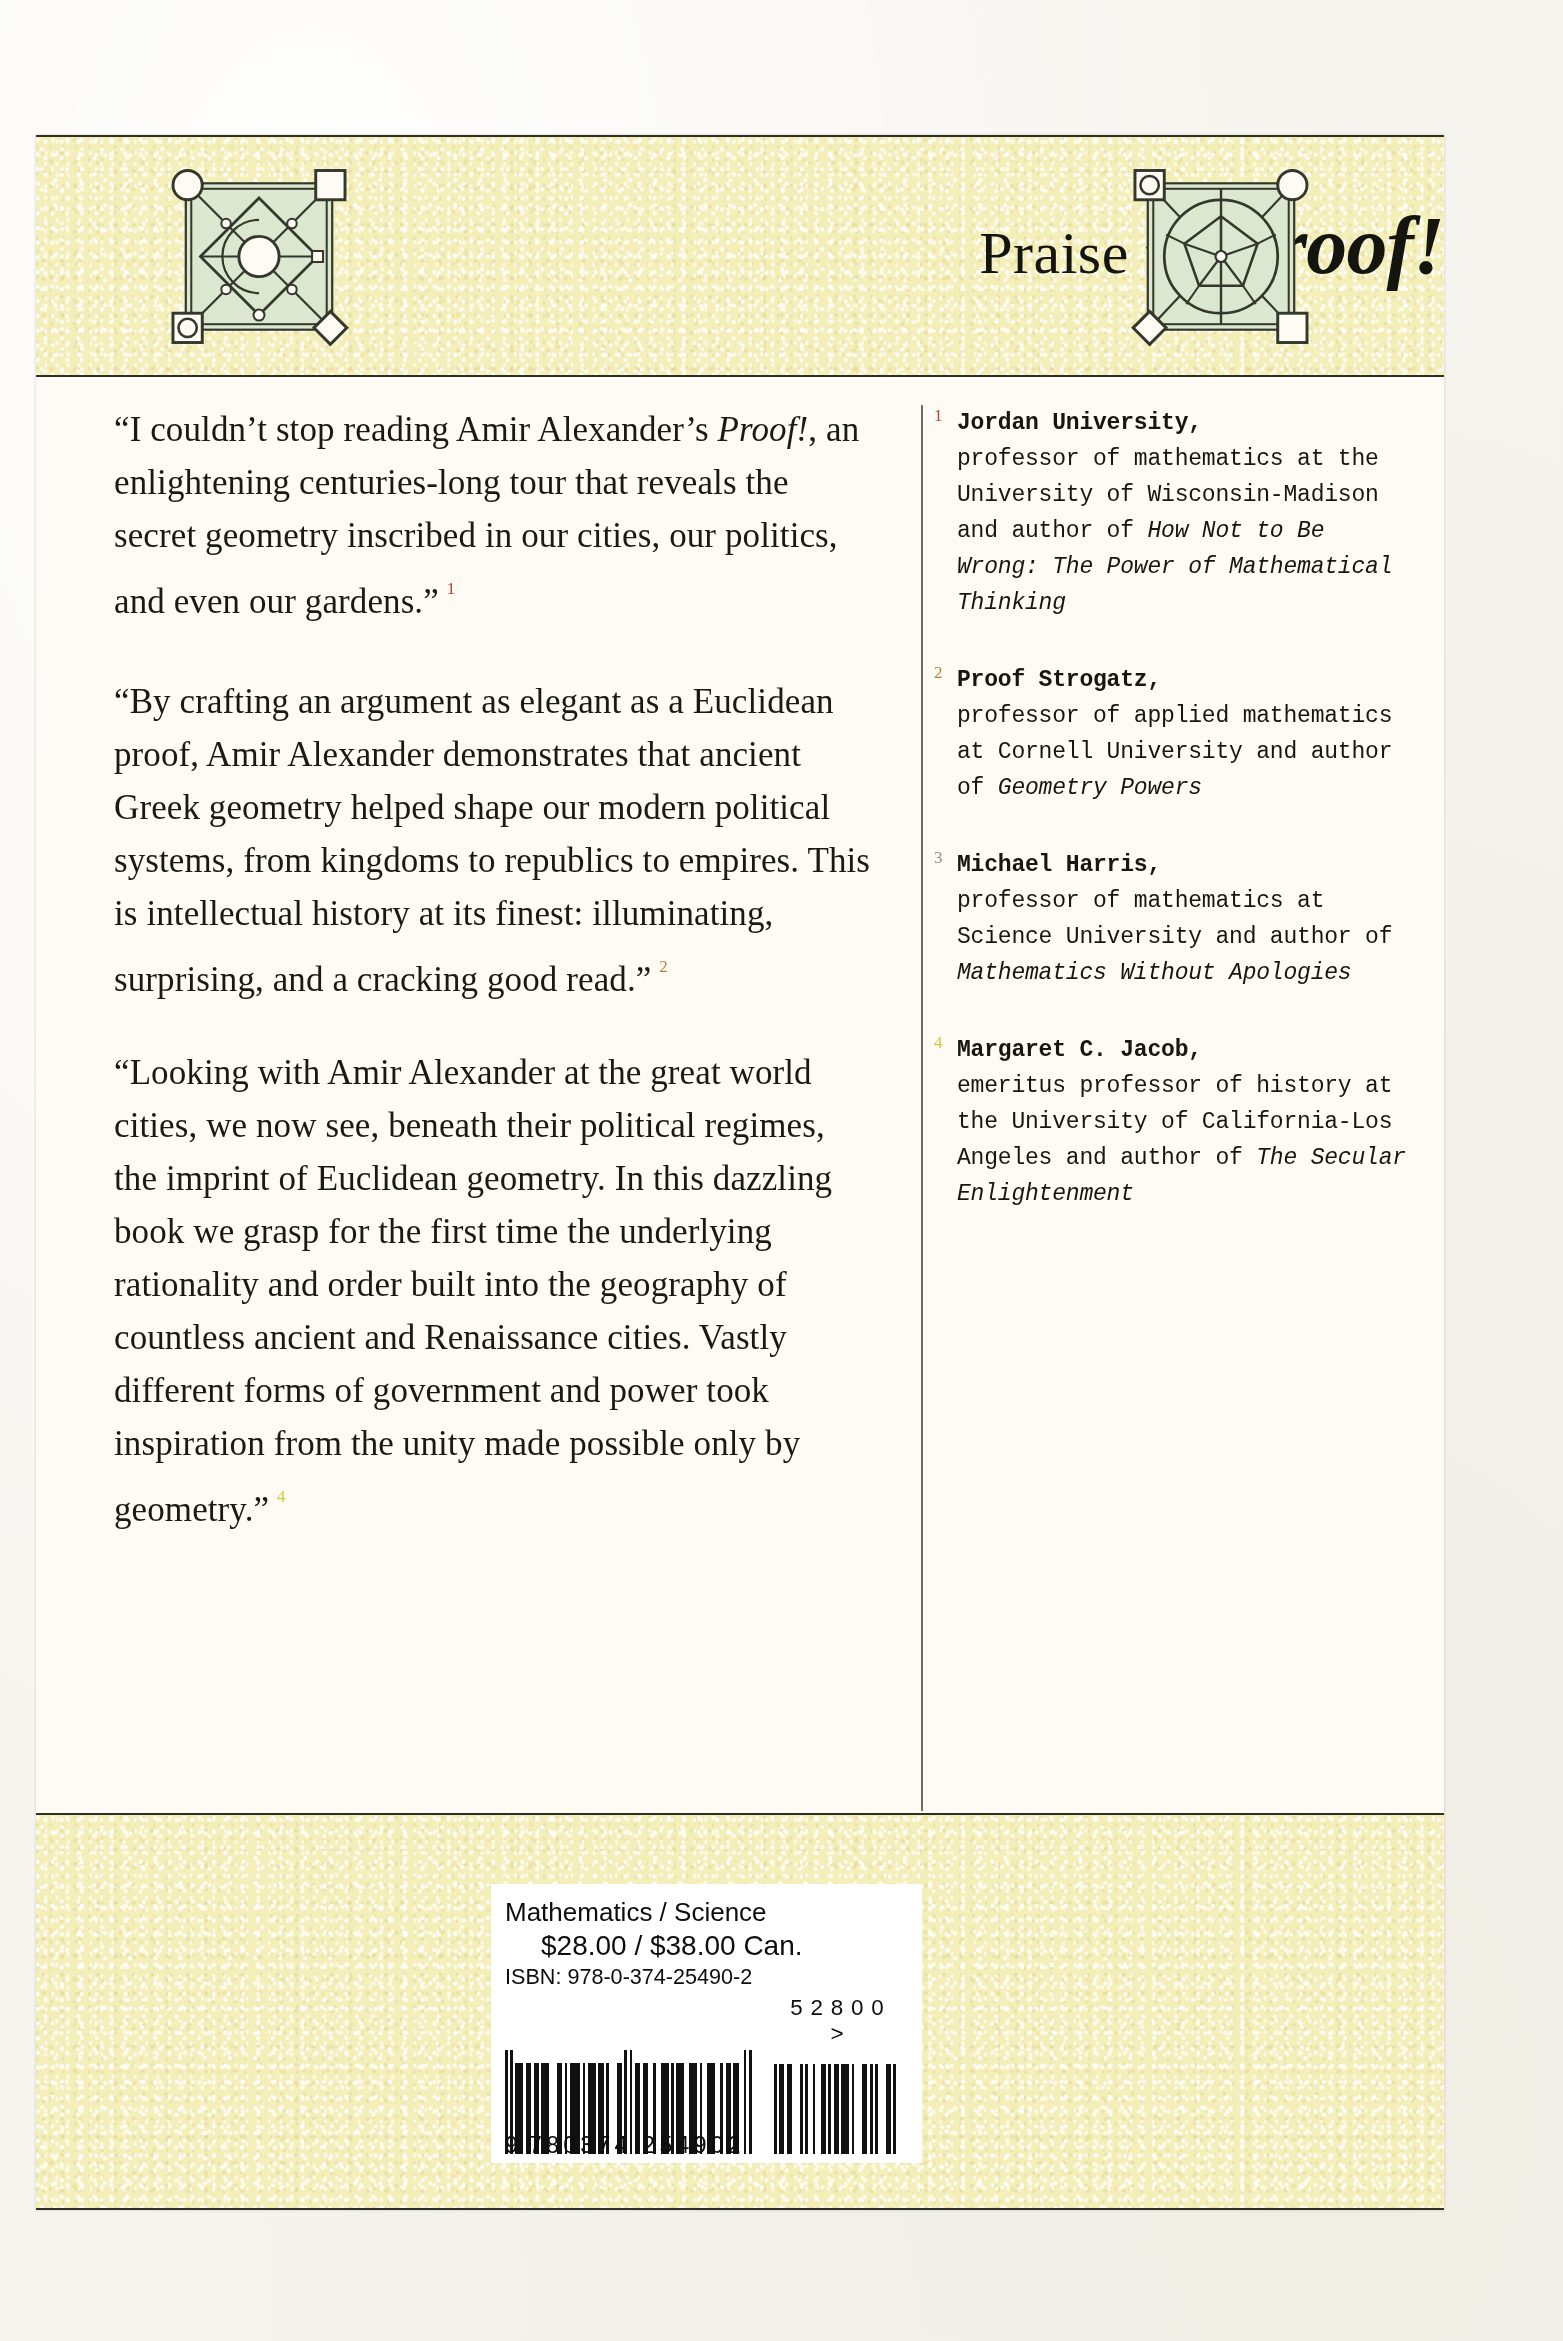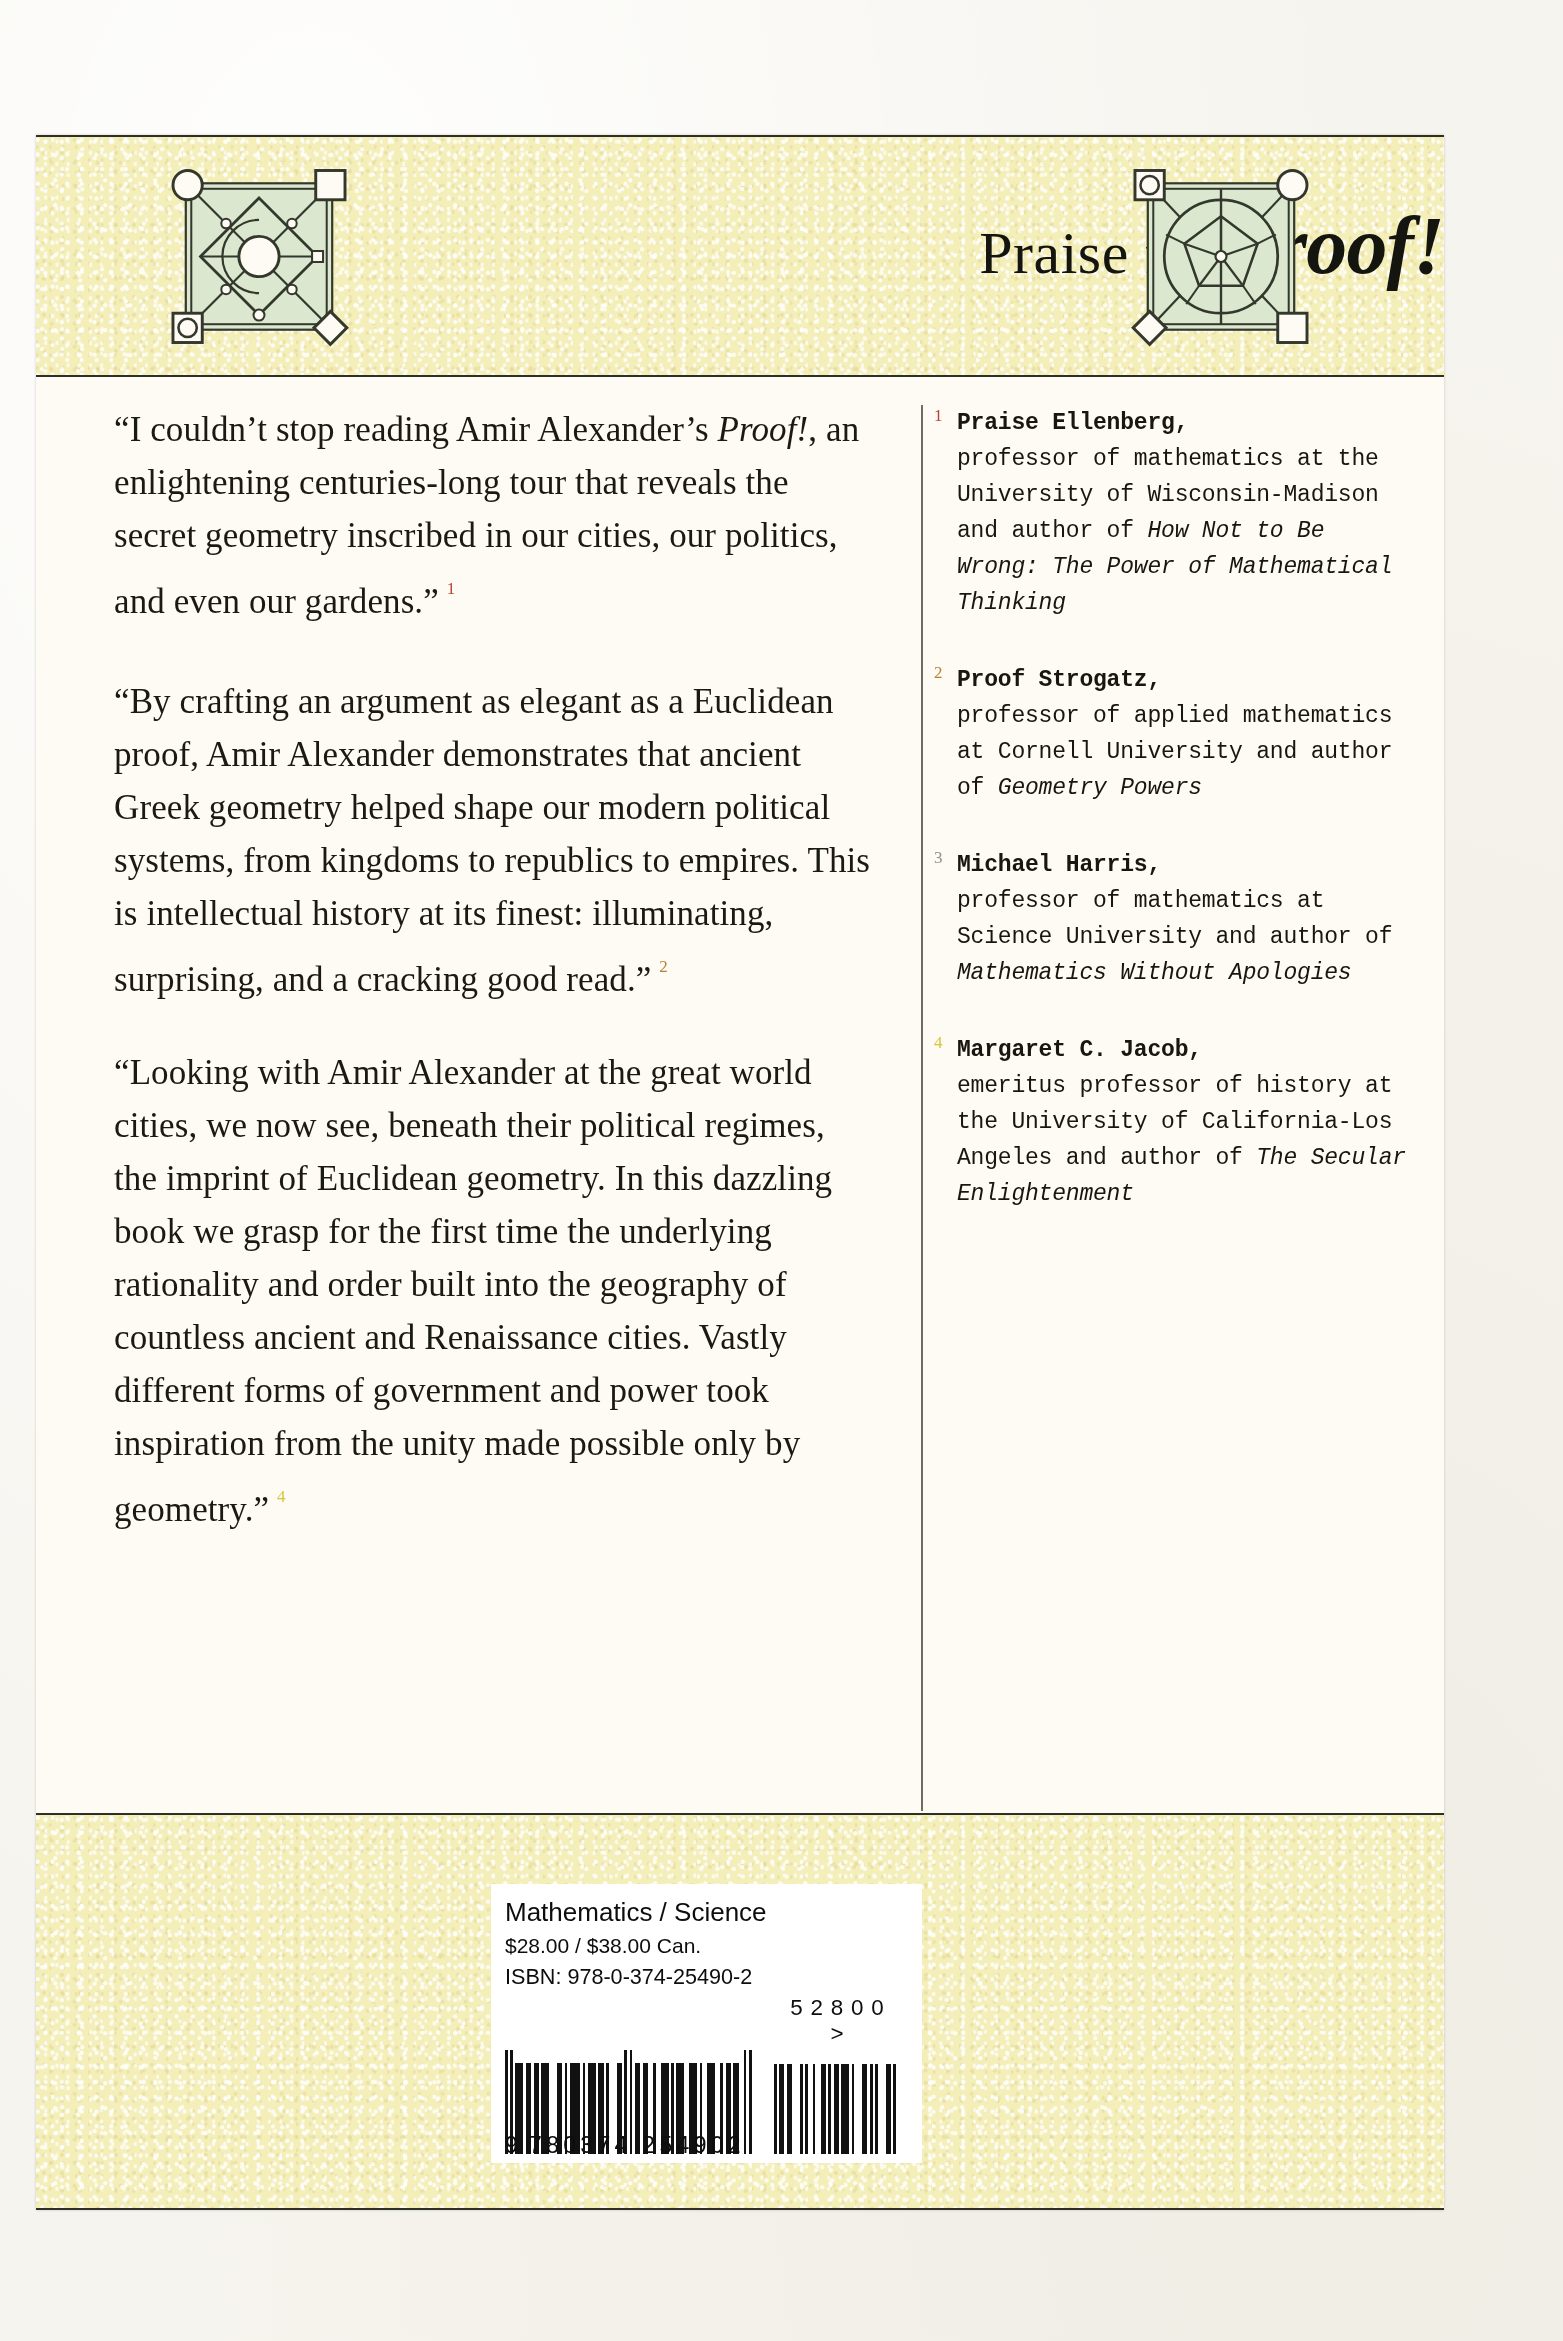--- a/index.html
+++ b/index.html
@@ -189,21 +189,21 @@
     left: 455px;
     bottom: 45px;
     width: 431px;
     background: #ffffff;
     padding: 12px 14px 8.6px 14px;
     box-sizing: border-box;
     font-family: "Liberation Sans", sans-serif;
     color: #0d0d0d;
   }
   #bc-category { font-size: 26px; line-height: 33px; }
-  #bc-price    { font-size: 21px; line-height: 33px; }
+  #bc-price    { font-size: 28px; line-height: 33px; margin-left: 36px; }
   #bc-isbn     { font-size: 21.6px; line-height: 29px; margin-bottom: 3.5px; }
 
   #bc-bars-row {
     display: flex;
     align-items: flex-end;
     gap: 22.4px;
     margin-top: 1.7px;
   }
   .bars {
     display: flex;
@@ -301,21 +301,21 @@
 
     <div id="quotes">
         <p class="quote q1"><span>“I couldn’t stop reading Amir Alexander’s </span><i>Proof!</i><span>, an enlightening centuries-long tour that reveals the secret geometry inscribed in our cities, our politics, and even our gardens.”</span><span class="sup s1">1</span></p>
         <p class="quote q2"><span>“By crafting an argument as elegant as a Euclidean proof, Amir Alexander demonstrates that ancient Greek geometry helped shape our modern political systems, from kingdoms to republics to empires. This is intellectual history at its finest: illuminating, surprising, and a cracking good read.”</span><span class="sup s2">2</span></p>
         <p class="quote q4"><span>“Looking with Amir Alexander at the great world cities, we now see, beneath their political regimes, the imprint of Euclidean geometry. In this dazzling book we grasp for the first time the underlying rationality and order built into the geography of countless ancient and Renaissance cities. Vastly different forms of government and power took inspiration from the unity made possible only by geometry.”</span><span class="sup s4">4</span></p>
       </div>
 
     <div id="attributions">
         <div class="attrib">
           <span class="attrib-marker s1">1</span>
-          <span class="attrib-name">Praise Ellenberg,</span>
+          <span class="attrib-name">Jordan University,</span>
           <span class="attrib-desc"><span>professor of mathematics at the University of Wisconsin-Madison and author of </span><i>How Not to Be Wrong: The Power of Mathematical Thinking</i></span>
         </div>
         <div class="attrib">
           <span class="attrib-marker s2">2</span>
           <span class="attrib-name">Proof Strogatz,</span>
           <span class="attrib-desc"><span>professor of applied mathematics at Cornell University and author of </span><i>Geometry Powers</i></span>
         </div>
         <div class="attrib">
           <span class="attrib-marker s3">3</span>
           <span class="attrib-name">Michael Harris,</span>

